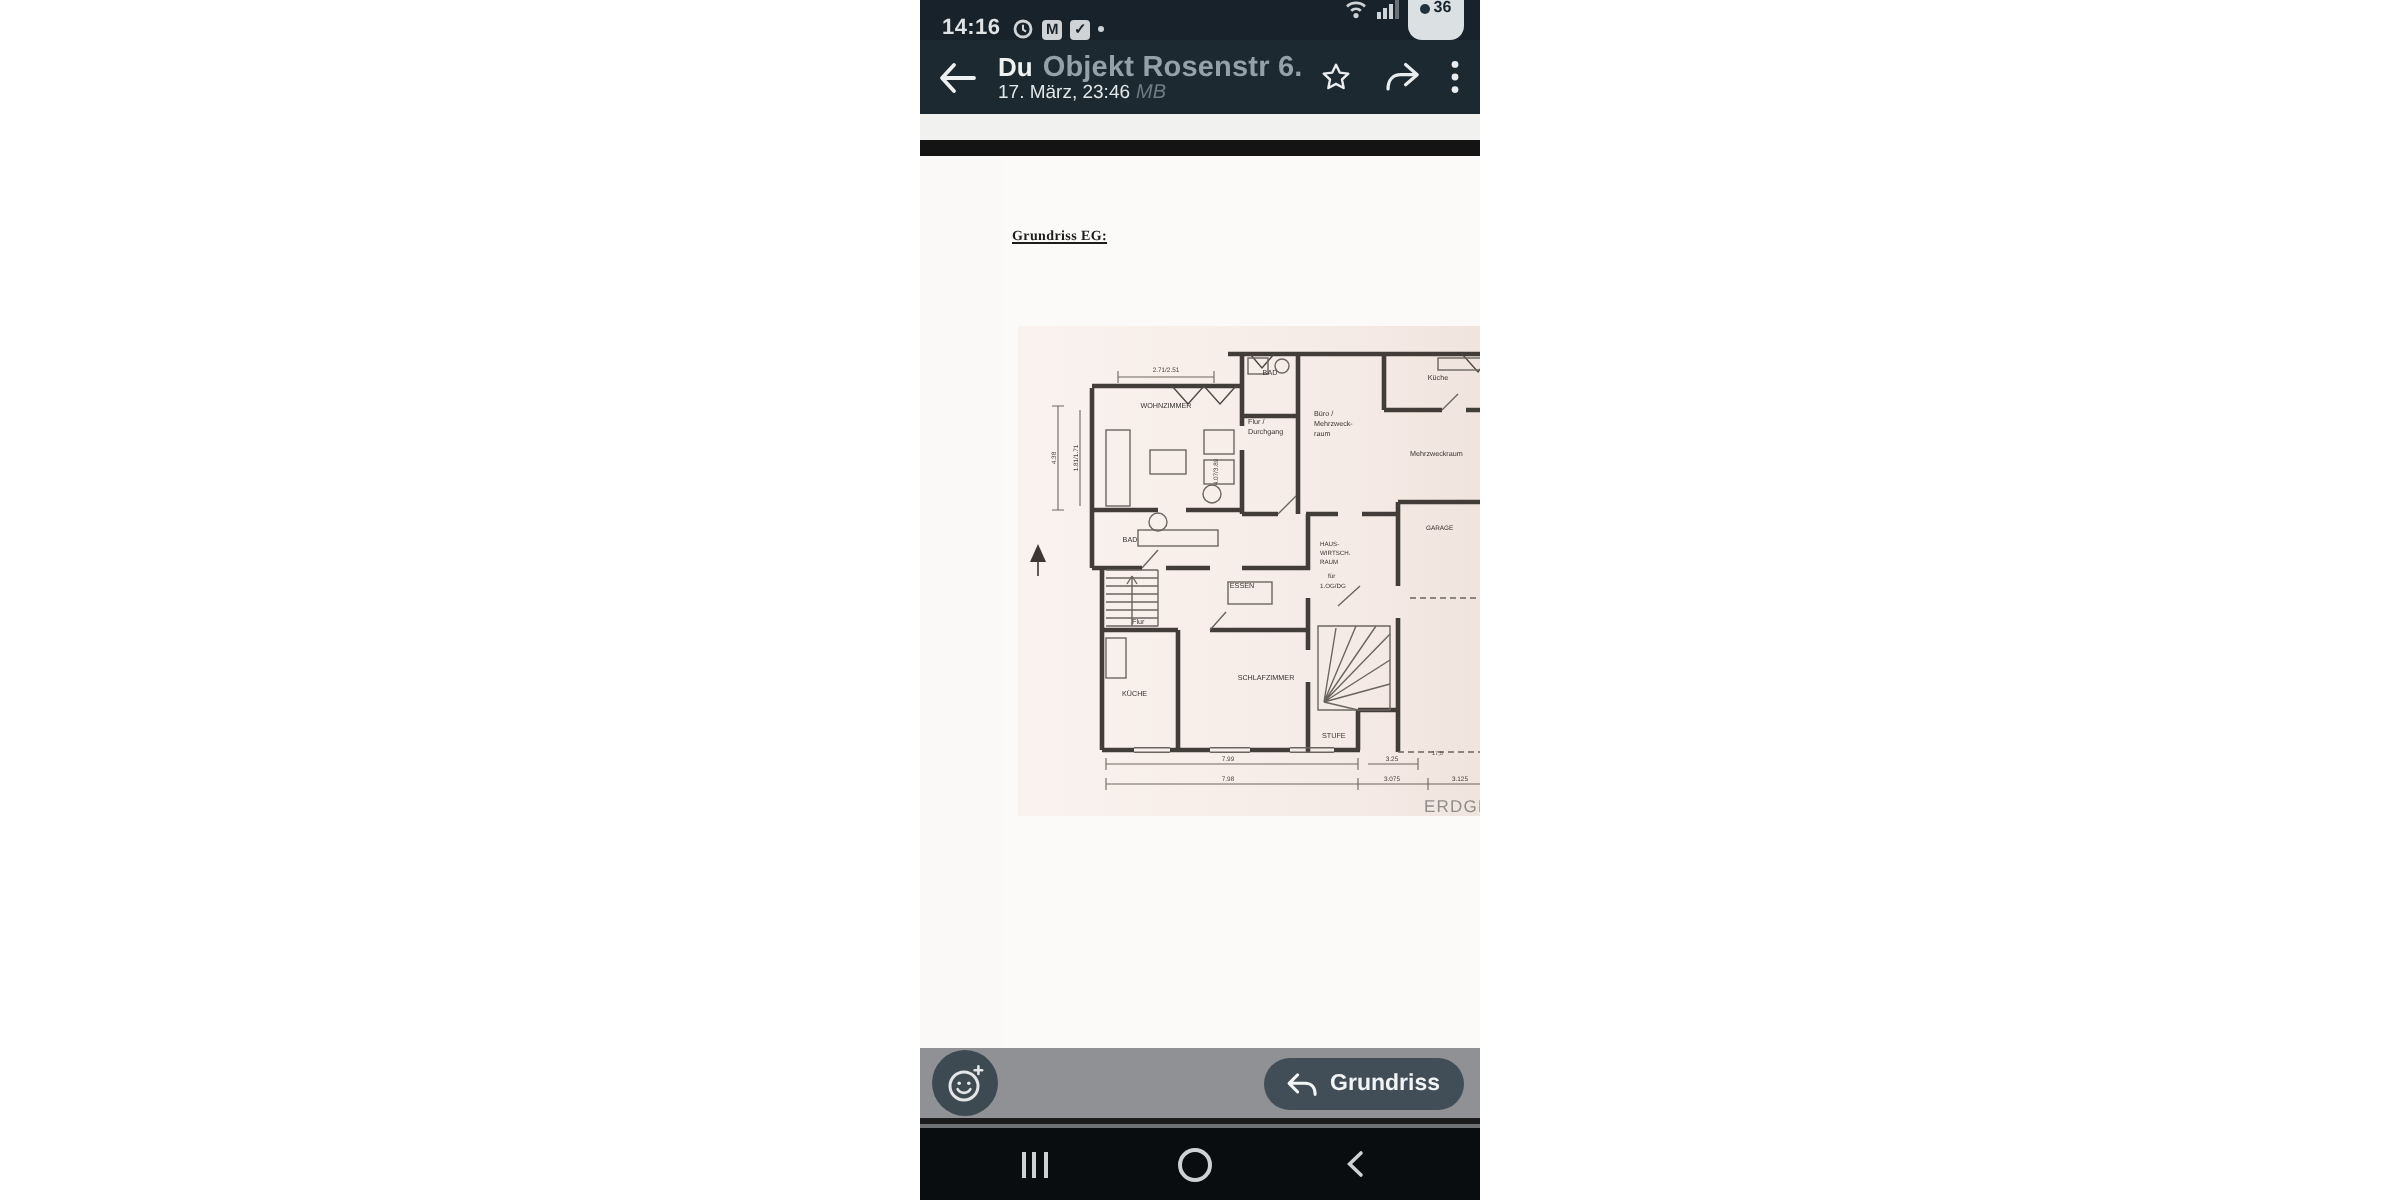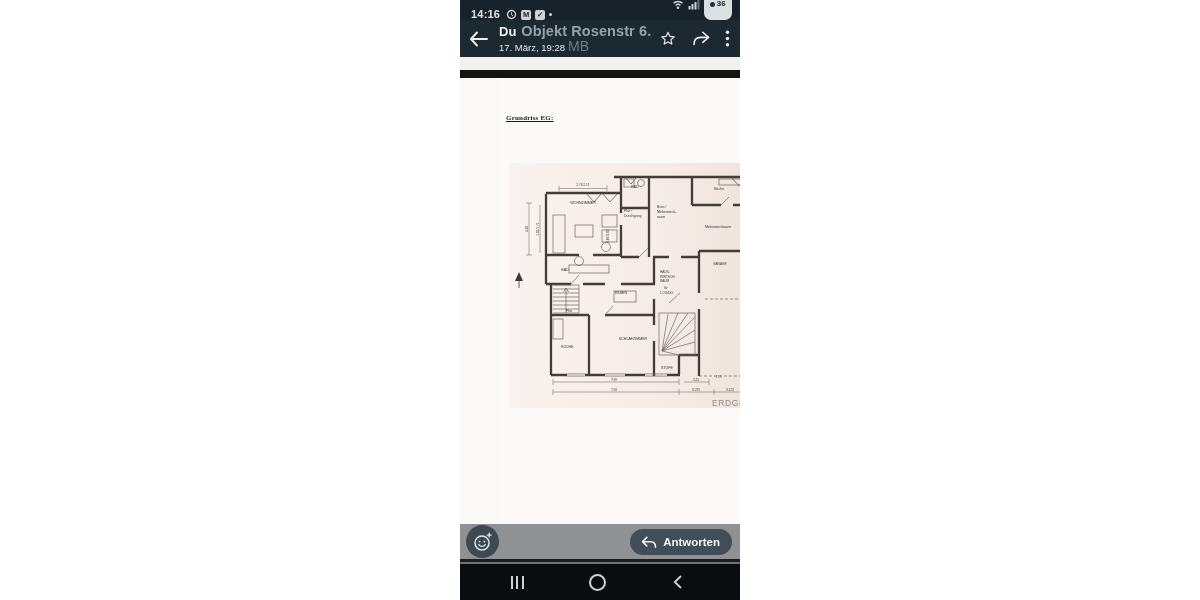--- a/index.html
+++ b/index.html
@@ -22,21 +22,21 @@
 
   
   .appbar{position:absolute;left:0;top:20px;width:280px;height:37px;background:#1d2931;
           display:flex;align-items:center;padding:0 10px 0 9px;box-sizing:border-box;}
   .titleblock{margin-left:11px;min-width:0;flex:1;overflow:hidden;}
   .t-line1{display:flex;align-items:baseline;gap:5px;white-space:nowrap;text-align:right;}
   .t-sender{color:#eef2f3;font-size:13px;font-weight:bold;}
   .t-doc{color:#95a1a8;font-size:14.5px;font-weight:bold;letter-spacing:.1px;}
   .t-line2{display:flex;align-items:baseline;gap:3px;white-space:nowrap;margin-top:-1px;}
   .t-time{color:#e2e8ea;font-size:9.5px;}
-  .t-ghost{color:#707c83;font-size:14px;}
+  .t-ghost{color:#707c83;font-size:10px;font-style:italic;}
   .appbar-actions{display:flex;align-items:center;gap:14px;margin-left:8px;}
 
   .strip-white{position:absolute;left:0;top:57px;width:280px;height:13px;background:#f1f1f0;}
   .strip-black{position:absolute;left:0;top:70px;width:280px;height:8px;background:#141414;}
 
   
   .content{position:absolute;left:0;top:78px;width:280px;height:446px;background:#fbfaf9;margin-left:41px;}
   .doc-heading{position:absolute;left:5px;top:36px;font-family:"Liberation Serif",serif;
                font-size:7px;font-weight:bold;text-decoration:underline;color:#1c1c1c;letter-spacing:.2px;}
   .plan-wrap{position:absolute;left:8px;top:85px;width:270px;height:245px;}
@@ -99,21 +99,21 @@
     <div class="appbar">
       <svg width="19" height="16" viewBox="0 0 19 16">
         <path d="M8,1.5 L2,8 L8,14.5 M2.3,8 H18" stroke="#edf1f2" stroke-width="1.9" fill="none" stroke-linecap="round" stroke-linejoin="round"></path>
       </svg>
       <div class="titleblock">
         <div class="t-line1">
           <span class="t-sender">Du</span>
           <span class="t-doc">Objekt Rosenstr 6.pdf</span>
         </div>
         <div class="t-line2">
-          <span class="t-time">17. März, 19:28</span>
+          <span class="t-time">17. März, 23:46</span>
           <span class="t-ghost">MB</span>
         </div>
       </div>
       <div class="appbar-actions">
         <svg width="18" height="18" viewBox="0 0 24 24">
           <path d="M12,3.2 L14.5,8.4 20.2,9.1 16,13 17.1,18.7 12,15.9 6.9,18.7 8,13 3.8,9.1 9.5,8.4 Z" fill="none" stroke="#e9edef" stroke-width="1.6" stroke-linejoin="round"></path>
         </svg>
         <svg width="20" height="17" viewBox="0 0 22 19">
           <path d="M13,2.5 L19.5,8.2 13,13.8" fill="none" stroke="#e9edef" stroke-width="1.8" stroke-linecap="round" stroke-linejoin="round"></path>
           <path d="M19,8.2 H10.5 C5.8,8.2 3.2,11.4 3.2,16.2" fill="none" stroke="#e9edef" stroke-width="1.8" stroke-linecap="round"></path>
@@ -256,21 +256,21 @@
           <circle cx="6.6" cy="9.6" r="0.9" fill="#e2e6e8"></circle>
           <circle cx="11.4" cy="9.6" r="0.9" fill="#e2e6e8"></circle>
           <path d="M5.8,12.6 a3.7,3.7 0 0 0 6.4,0" fill="none" stroke="#e2e6e8" stroke-width="1.3" stroke-linecap="round"></path>
           <path d="M16.2,1.2 V5 M14.3,3.1 H18.1" stroke="#e2e6e8" stroke-width="1.3" stroke-linecap="round"></path>
         </svg>
       </div>
       <div class="reply-btn">
         <svg width="17" height="15" viewBox="0 0 20 17">
           <path d="M8,2.5 L3,7.5 8,12.5 M3.2,7.5 H12.5 c3.8,0 5.8,2.6 5.8,6.5" fill="none" stroke="#f2f5f6" stroke-width="1.8" stroke-linecap="round" stroke-linejoin="round"></path>
         </svg>
-        <span>Antworten</span>
+        <span>Grundriss</span>
       </div>
     </div>
 
     <div class="seam1"></div>
     <div class="seam2"></div>
 
     <div class="navbar">
       <div class="nav-ic" style="left:37px;">
         <span class="recents">
             <span></span>

